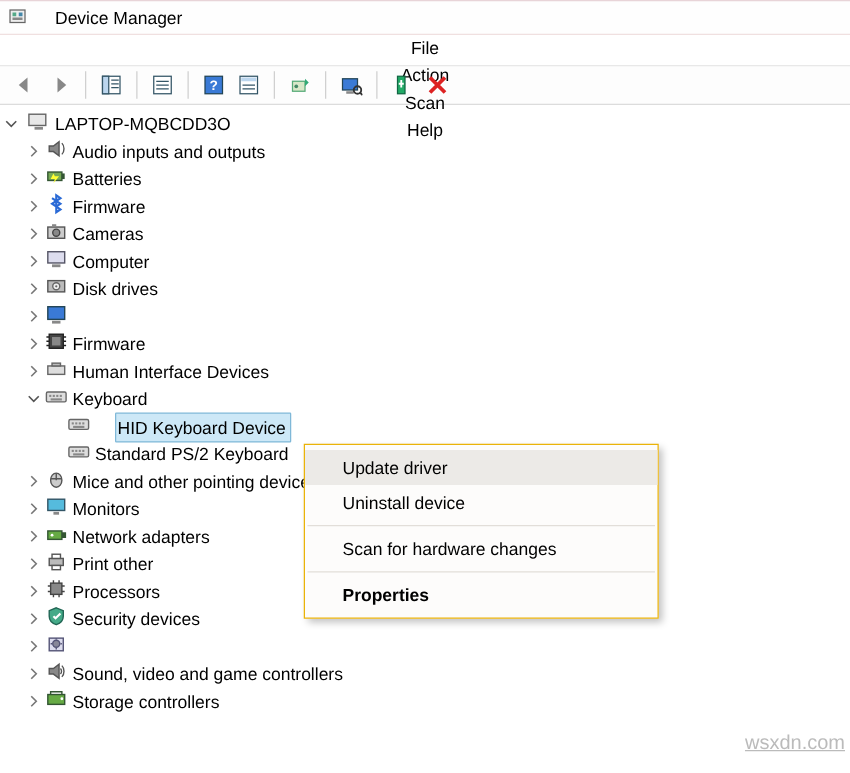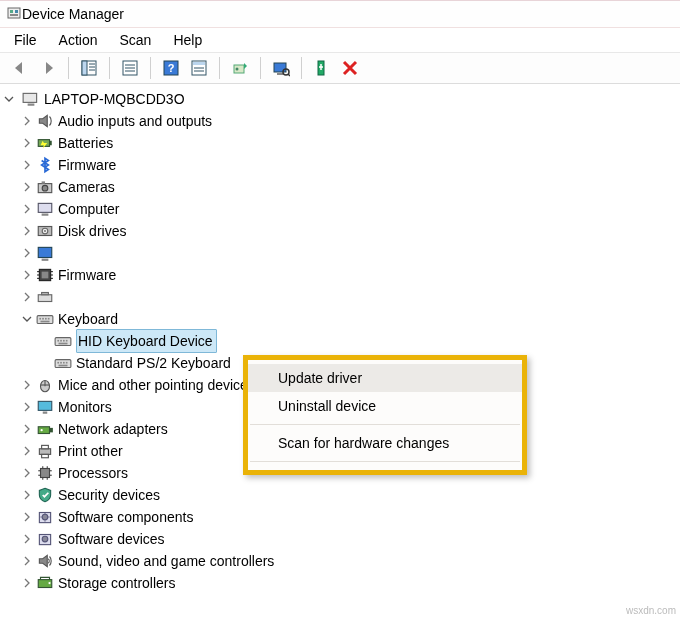--- a/index.html
+++ b/index.html
@@ -14,35 +14,36 @@
       position: relative;
     }
     .titlebar {
       display: flex;
       align-items: center;
       height: 28px;
       padding: 0 6px;
       border-top: 1px solid #e8d4d8;
       border-bottom: 1px solid #f0e0e0;
       background: #fefefe;
-      gap: 0;
+      gap: 22px;
       font-size: 14px;
     }
     .titlebar .app-icon {
       width: 16px; height: 16px;
       display: inline-flex; align-items: center; justify-content: center;
       font-size: 12px;
     }
     .menubar {
       display: flex;
       height: 24px;
       align-items: center;
       padding: 0 4px;
       gap: 2px;
       font-size: 14px;
+      flex-direction: column;
     }
     .menubar .menu-item {
       padding: 2px 10px;
     }
     .toolbar {
       display: flex;
       height: 32px;
       align-items: center;
       padding: 2px 6px;
       border-top: 1px solid #e8e8e8;
@@ -62,21 +63,21 @@
     }
     .tb-btn svg { width: 18px; height: 18px; }
     .tree {
       padding: 4px 0 4px 2px;
       font-size: 14px;
       line-height: 22px;
       user-select: none;
     }
     .tree-row {
       display: flex;
-      align-items: center;
+      align-items: flex-start;
       height: 22px;
       white-space: nowrap;
     }
     .tw { display:inline-block; }
     .twisty {
       width: 14px; height: 22px;
       display: inline-flex; align-items: center; justify-content: center;
       color: #606060;
       font-size: 10px;
     }
@@ -84,40 +85,41 @@
       width: 18px; height: 18px;
       display: inline-flex; align-items: center; justify-content: center;
       margin: 0 4px 0 2px;
       font-size: 14px;
     }
     .selected {
       background: #cde8f7;
       border: 1px solid #7fb8d8;
       padding: 0 3px 0 1px;
       border-radius: 1px;
+      margin-left: 16px;
     }
     .context-menu {
       position: absolute;
       left: 243px; top: 355px;
       width: 284px;
       background: #fdfcfb;
-      border: 5px solid #eab308;
+      border: 1px solid #eab308;
       box-shadow: 3px 3px 6px rgba(0,0,0,0.25);
       padding: 4px 0;
       font-size: 14px;
     }
     .cm-item {
       padding: 6px 16px 6px 30px;
     }
     .cm-item.hover { background: #eceae7; }
     .cm-sep { height: 1px; background: #e2ded9; margin: 4px 2px; }
     .cm-item.bold { font-weight: 600; }
     .watermark {
-      position: absolute; right: 4px; bottom: 2px;
-      font-size: 10px; color: #bbb;
+      position: absolute; right: 4px; bottom: 14px;
+      font-size: 16px; color: #bbb; text-decoration: underline;
     }
   </style>
 </head>
 <body>
 
 <div class="titlebar">
   <span class="app-icon">
     <svg viewBox="0 0 16 16">
         <rect x="2" y="2" width="12" height="10" fill="#eee" stroke="#666" stroke-width="1"></rect>
         <rect x="4" y="4" width="3" height="3" fill="#5a8"></rect>
@@ -363,20 +365,21 @@
           <svg width="10" height="10" viewBox="0 0 10 10">
             <path d="M3 1 L7 5 L3 9" fill="none" stroke="#777" stroke-width="1.3"></path>
           </svg>
         </span>
         <span class="dev-icon">
           <svg viewBox="0 0 16 16">
             <rect x="2" y="6" width="12" height="6" fill="#ddd" stroke="#666"></rect>
             <rect x="5" y="4" width="6" height="2" fill="#bbb" stroke="#666"></rect>
           </svg>
         </span>
+        <span>Human Interface Devices</span>
       </div>
       <div class="tree-row">
         <span class="tw" style="width:18px"></span>
         <span class="twisty">
           <svg width="10" height="10" viewBox="0 0 10 10">
             <path d="M1 3 L5 7 L9 3" fill="none" stroke="#555" stroke-width="1.3"></path>
           </svg>
         </span>
         <span class="dev-icon">
           <svg viewBox="0 0 16 16">
@@ -525,36 +528,20 @@
             <path d="M3 1 L7 5 L3 9" fill="none" stroke="#777" stroke-width="1.3"></path>
           </svg>
         </span>
         <span class="dev-icon">
           <svg viewBox="0 0 16 16">
             <rect x="3" y="4" width="10" height="9" fill="#dde" stroke="#557"></rect>
             <circle cx="8" cy="8" r="2.5" fill="#889" stroke="#557"></circle>
             <path d="M8 5v-1M8 12v-1M5 8h-1M12 8h-1" stroke="#557"></path>
           </svg>
         </span>
-        <span>Software components</span>
-      </div>
-      <div class="tree-row">
-        <span class="tw" style="width:18px"></span>
-        <span class="twisty">
-          <svg width="10" height="10" viewBox="0 0 10 10">
-            <path d="M3 1 L7 5 L3 9" fill="none" stroke="#777" stroke-width="1.3"></path>
-          </svg>
-        </span>
-        <span class="dev-icon">
-          <svg viewBox="0 0 16 16">
-            <rect x="3" y="4" width="10" height="9" fill="#dde" stroke="#557"></rect>
-            <circle cx="8" cy="8" r="2.5" fill="#889" stroke="#557"></circle>
-          </svg>
-        </span>
-        <span>Software devices</span>
       </div>
       <div class="tree-row">
         <span class="tw" style="width:18px"></span>
         <span class="twisty">
           <svg width="10" height="10" viewBox="0 0 10 10">
             <path d="M3 1 L7 5 L3 9" fill="none" stroke="#777" stroke-width="1.3"></path>
           </svg>
         </span>
         <span class="dev-icon">
           <svg viewBox="0 0 16 16">
@@ -582,15 +569,16 @@
       </div>
     </div>
 </div>
 
 <div class="context-menu">
   <div class="cm-item hover">Update driver</div>
   <div class="cm-item">Uninstall device</div>
   <div class="cm-sep"></div>
   <div class="cm-item">Scan for hardware changes</div>
   <div class="cm-sep"></div>
+  <div class="cm-item bold">Properties</div>
 </div>
 
 <div class="watermark">wsxdn.com</div>
 
 </body></html>

